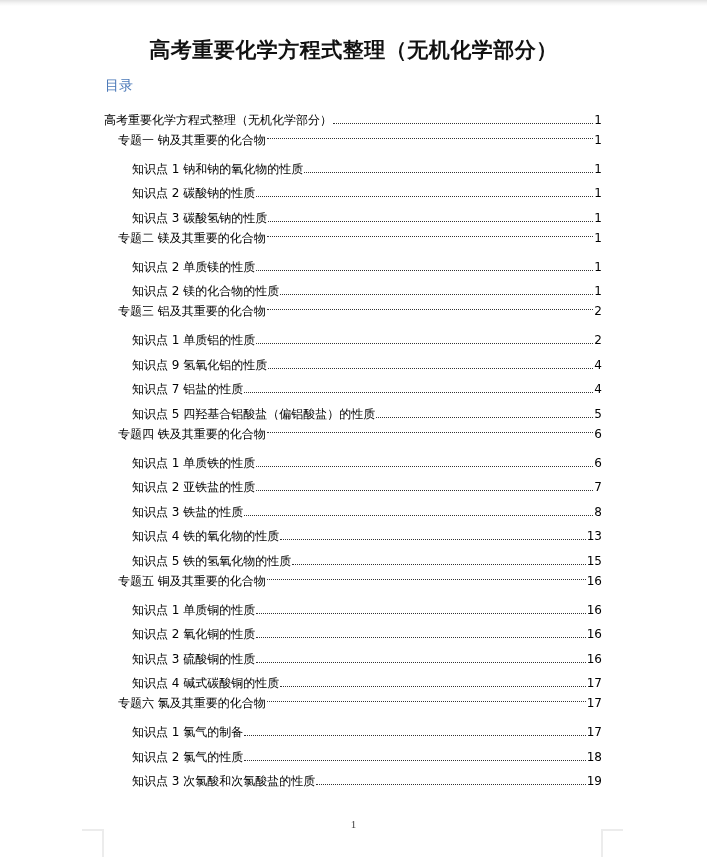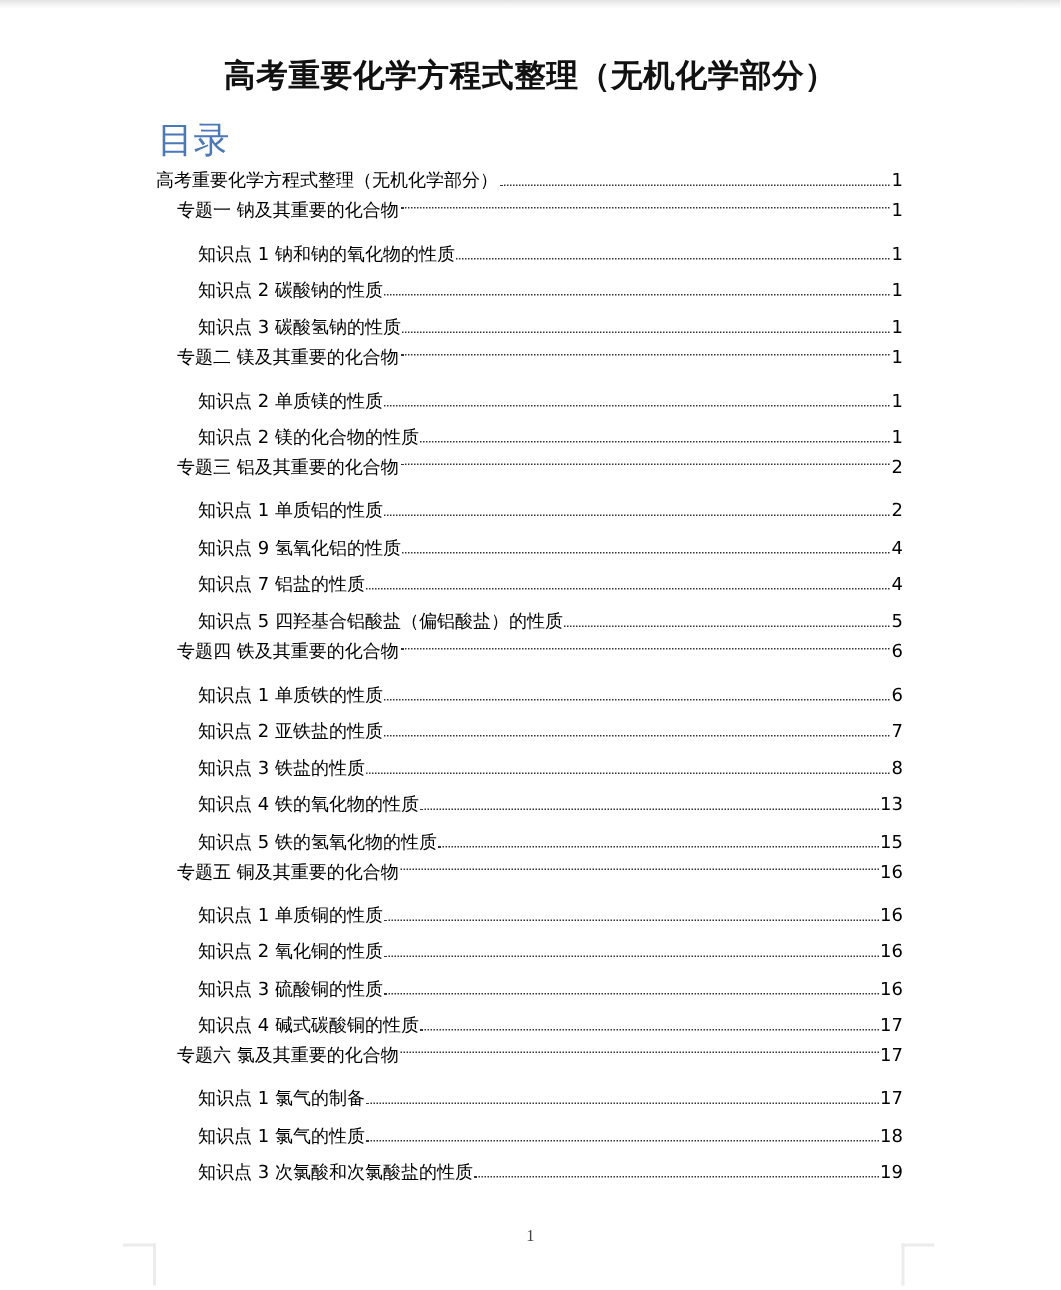--- a/index.html
+++ b/index.html
@@ -27,21 +27,21 @@
       width: 707px;
       text-align: center;
       font-size: 21px;
       font-weight: bold;
       letter-spacing: 0.5px;
       color: #111;
     }
     .toc-heading {
       position: absolute;
       left: 105px; top: 77px;
-      font-size: 24px;
+      font-size: 14px;
       color: #4a78b8;
       font-weight: normal;
     }
     .toc {
       position: absolute;
       left: 104px;
       top: 104px;
       width: 498px;
     }
     .toc-entry {
@@ -232,21 +232,21 @@
       <span class="label">专题六 氯及其重要的化合物</span>
       <span class="leader"></span>
       <span class="page">17</span>
     </div>
   <div class="toc-entry level-2">
       <span class="label">知识点 1 氯气的制备</span>
       <span class="leader"></span>
       <span class="page">17</span>
     </div>
   <div class="toc-entry level-2">
-      <span class="label">知识点 1 氯气的性质</span>
+      <span class="label">知识点 2 氯气的性质</span>
       <span class="leader"></span>
       <span class="page">18</span>
     </div>
   <div class="toc-entry level-2">
       <span class="label">知识点 3 次氯酸和次氯酸盐的性质</span>
       <span class="leader"></span>
       <span class="page">19</span>
     </div>
 </div>
 

